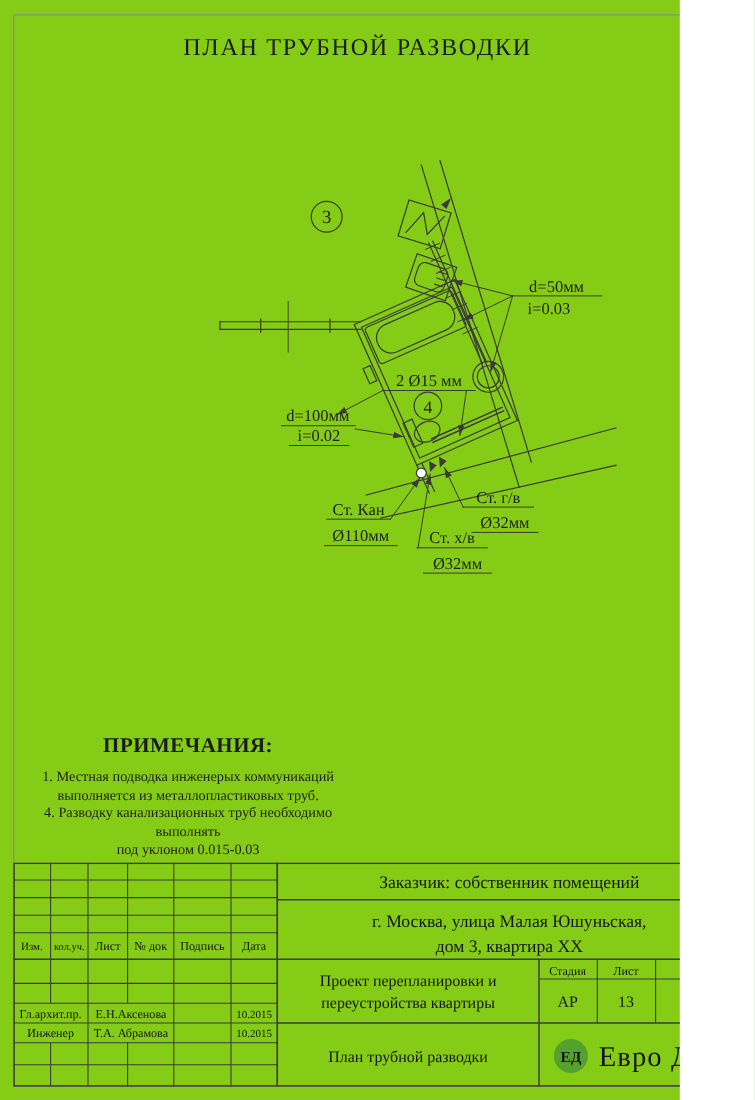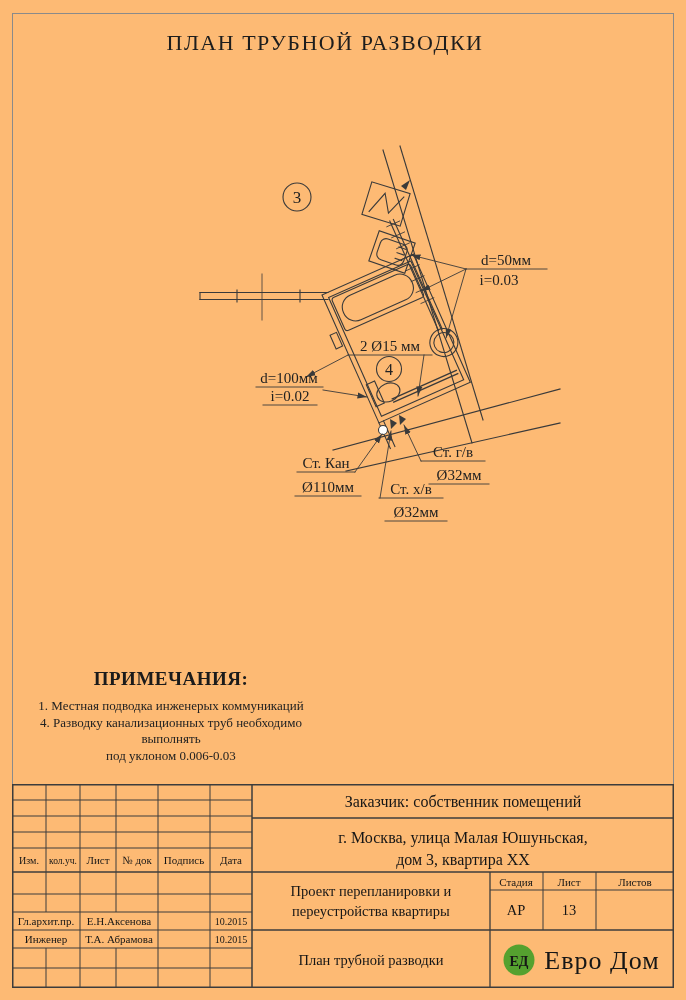--- a/index.html
+++ b/index.html
@@ -1,16 +1,16 @@
 <!DOCTYPE html>
 <html><head>
 <meta charset="utf-8">
 <style>
   html,body{margin:0;padding:0;background:#ffffff;}
-  .page{position:relative;width:686px;height:1000px;background:#fdba74;overflow:hidden;
+  .page{position:relative;width:618px;height:1000px;background:#84cc16;overflow:hidden;
         font-family:"Liberation Serif","DejaVu Serif",serif;color:#1b1b1b;}
   .border-frame{position:absolute;left:12px;top:13px;width:662px;height:975px;
         border:1.5px solid #8a8a8a;box-sizing:border-box;}
   .sheet-title{position:absolute;left:0;top:30px;width:650px;text-align:center;
         font-size:22px;letter-spacing:1.5px;color:#1d1d1d;}
   svg.plan{position:absolute;left:0;top:0;width:686px;height:560px;}
   svg.tb{position:absolute;left:12px;top:784px;width:662px;height:204px;}
   .plan text{font-family:"Liberation Serif","DejaVu Serif",serif;fill:#222;}
   .tb text{font-family:"Liberation Serif","DejaVu Serif",serif;fill:#161616;}
   .notes{position:absolute;left:20px;top:668px;width:302px;text-align:center;}
@@ -149,22 +149,23 @@
       <text x="411" y="494">Ст. х/в</text>
       <text x="416" y="517">Ø32мм</text>
       <text x="453" y="457">Ст. г/в</text>
       <text x="459" y="480">Ø32мм</text>
     </g>
   </svg>
 
   <div class="notes">
     <div class="notes-heading">ПРИМЕЧАНИЯ:</div>
     <div class="notes-line">1. Местная подводка инженерых коммуникаций</div>
+    <div class="notes-line">выполняется из металлопластиковых труб.</div>
     <div class="notes-line">4. Разводку канализационных труб необходимо выполнять</div>
-    <div class="notes-line">под уклоном 0.006-0.03</div>
+    <div class="notes-line">под уклоном 0.015-0.03</div>
   </div>
 
   <svg class="tb" viewBox="0 0 662 204">
     <g stroke="#3c3c3c" fill="none">
       <rect x="0.75" y="0.75" width="660.5" height="202.5" stroke-width="1.5"></rect>
 
       <line x1="34" y1="0" x2="34" y2="128" stroke-width="1"></line>
       <line x1="34" y1="164" x2="34" y2="204" stroke-width="1"></line>
       <line x1="68" y1="0" x2="68" y2="204" stroke-width="1"></line>
       <line x1="104" y1="0" x2="104" y2="128" stroke-width="1"></line>

